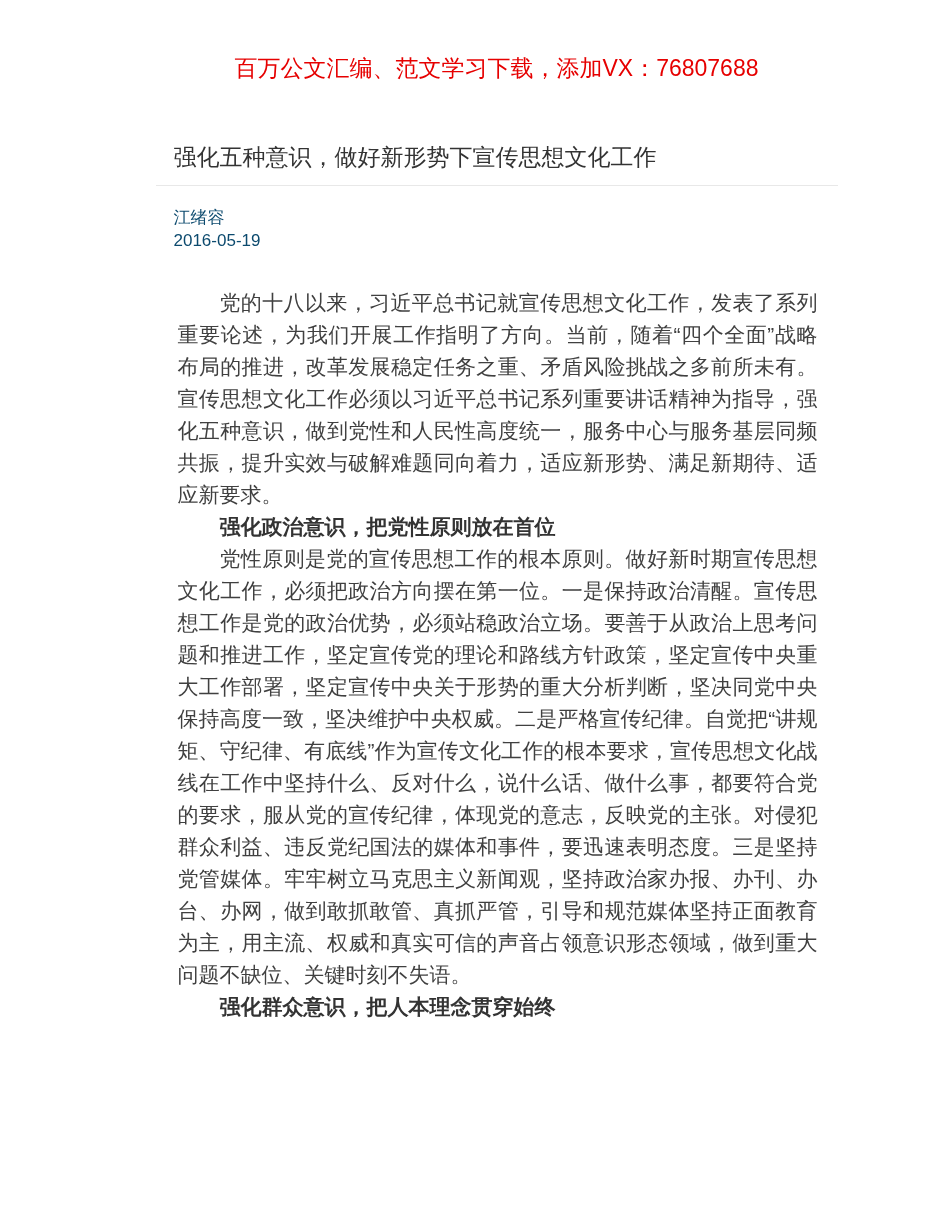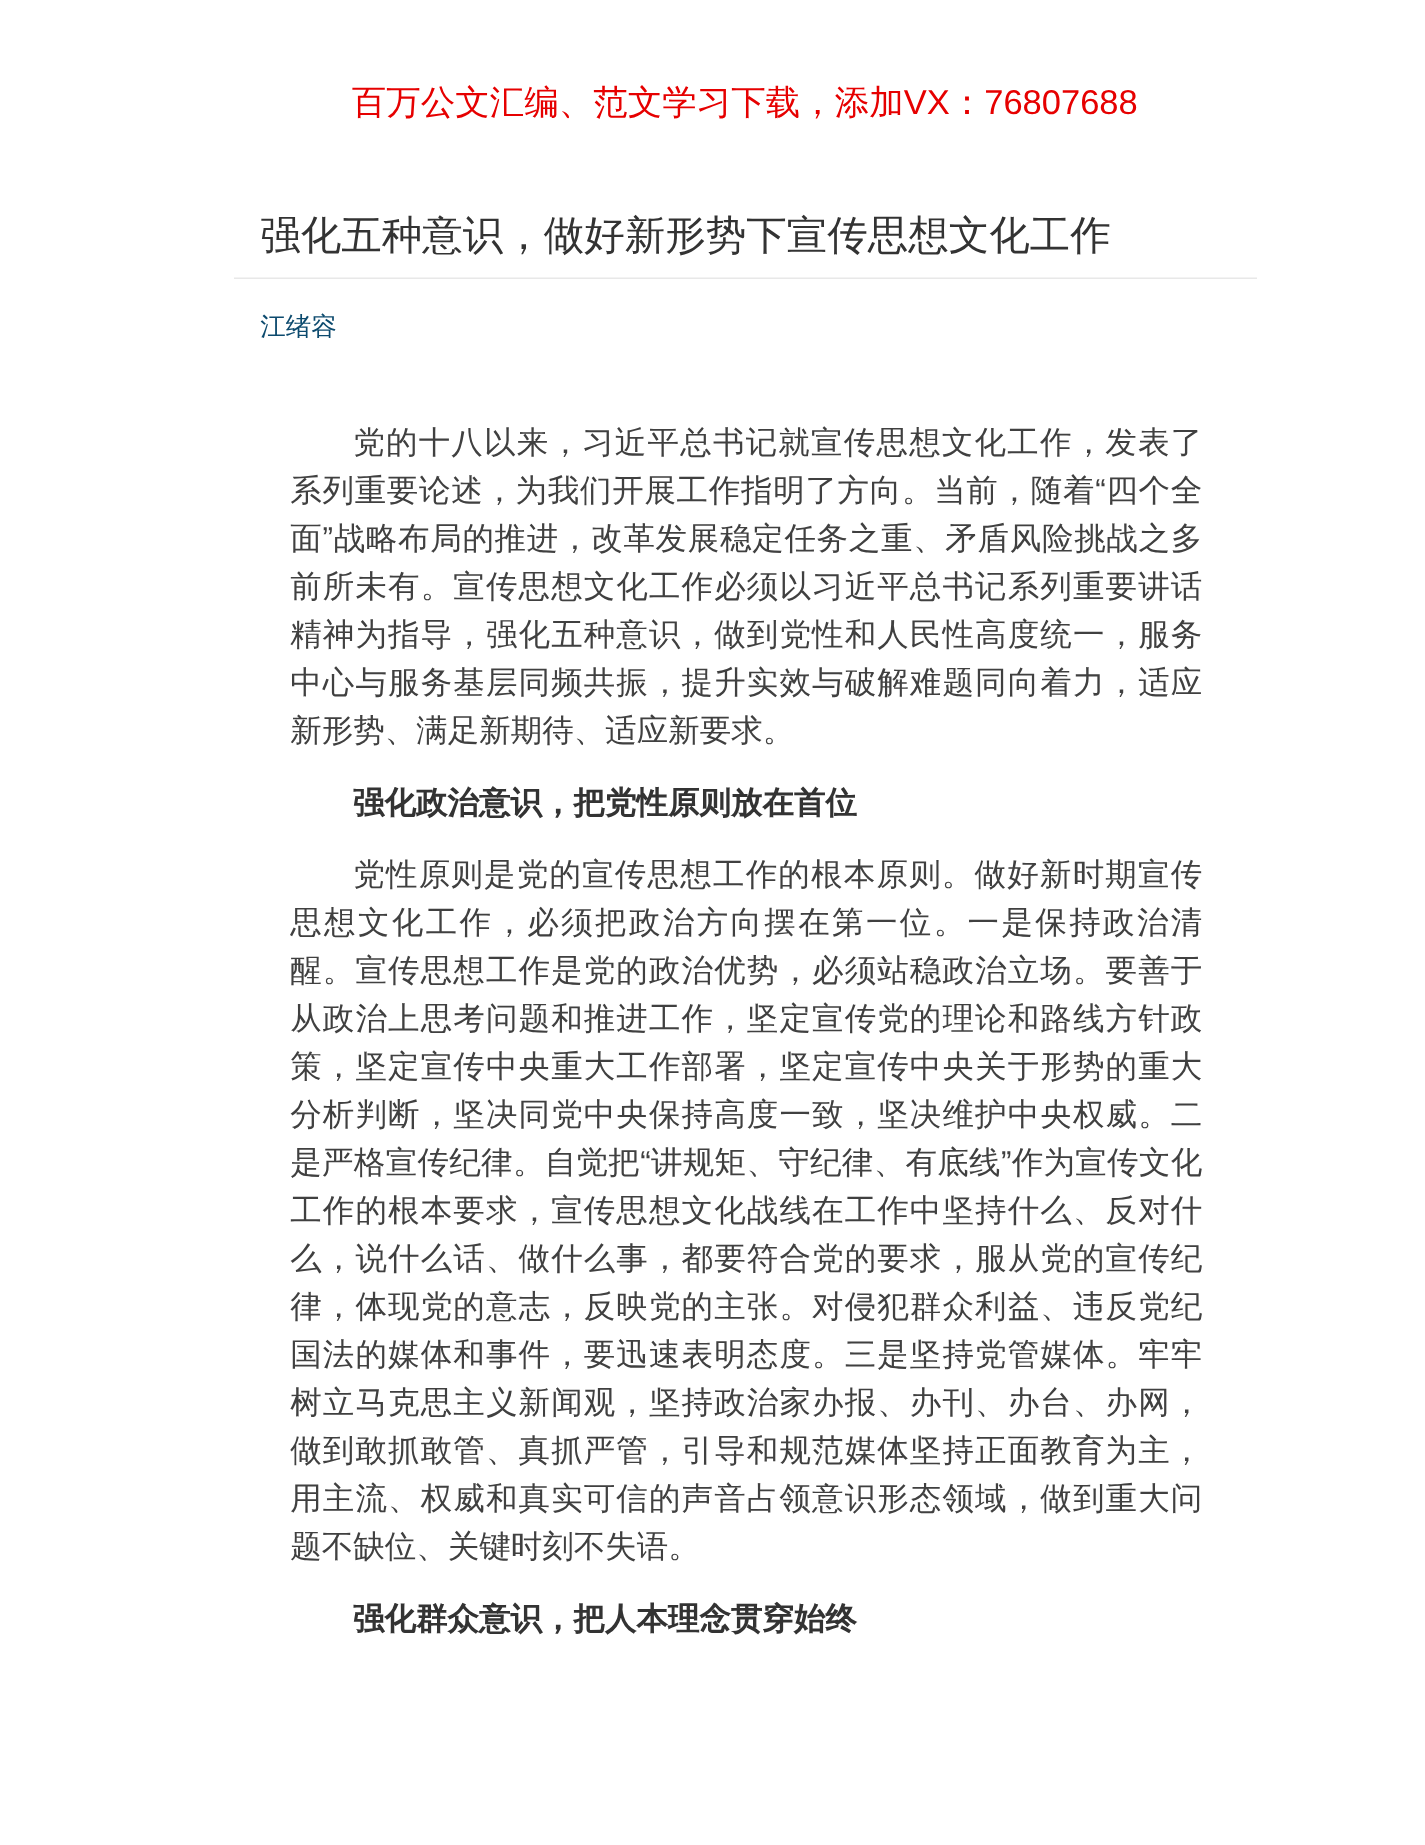--- a/index.html
+++ b/index.html
@@ -24,21 +24,21 @@
     line-height: 30px;
     color: #e60000;
   }
   .article {
     width: 682px;
     margin: 57px auto 0;
   }
   .title {
     margin: 0;
     padding: 0 18px;
-    font-size: 27px;
+    font-size: 23px;
     font-weight: 400;
     line-height: 34px;
     color: #333333;
   }
   .divider {
     border: none;
     border-top: 1px solid #e8e8e8;
     margin: 11px 0 0 0;
     height: 0;
   }
@@ -49,21 +49,21 @@
     color: #0c4a6e;
   }
   .content {
     padding: 35px 20px 0 22px;
     font-size: 21px;
     line-height: 32px;
     color: #404040;
     text-align: justify;
   }
   .content p {
-    margin: 16px;
+    margin: 0;
     text-indent: 2em;
   }
   .content p.heading {
     font-weight: bold;
     color: #333333;
   }
 </style>
 </head>
 <body>
 
@@ -72,20 +72,21 @@
   <div class="banner">百万公文汇编、范文学习下载，添加VX：76807688</div>
 
   <div class="article">
 
     <h1 class="title">强化五种意识，做好新形势下宣传思想文化工作</h1>
 
     <hr class="divider">
 
     <div class="meta">
       <div class="author">江绪容</div>
+      <div class="date">2016-05-19</div>
     </div>
 
     <div class="content">
       <p>党的十八以来，习近平总书记就宣传思想文化工作，发表了系列重要论述，为我们开展工作指明了方向。当前，随着“四个全面”战略布局的推进，改革发展稳定任务之重、矛盾风险挑战之多前所未有。宣传思想文化工作必须以习近平总书记系列重要讲话精神为指导，强化五种意识，做到党性和人民性高度统一，服务中心与服务基层同频共振，提升实效与破解难题同向着力，适应新形势、满足新期待、适应新要求。</p>
       <p class="heading">强化政治意识，把党性原则放在首位</p>
       <p>党性原则是党的宣传思想工作的根本原则。做好新时期宣传思想文化工作，必须把政治方向摆在第一位。一是保持政治清醒。宣传思想工作是党的政治优势，必须站稳政治立场。要善于从政治上思考问题和推进工作，坚定宣传党的理论和路线方针政策，坚定宣传中央重大工作部署，坚定宣传中央关于形势的重大分析判断，坚决同党中央保持高度一致，坚决维护中央权威。二是严格宣传纪律。自觉把“讲规矩、守纪律、有底线”作为宣传文化工作的根本要求，宣传思想文化战线在工作中坚持什么、反对什么，说什么话、做什么事，都要符合党的要求，服从党的宣传纪律，体现党的意志，反映党的主张。对侵犯群众利益、违反党纪国法的媒体和事件，要迅速表明态度。三是坚持党管媒体。牢牢树立马克思主义新闻观，坚持政治家办报、办刊、办台、办网，做到敢抓敢管、真抓严管，引导和规范媒体坚持正面教育为主，用主流、权威和真实可信的声音占领意识形态领域，做到重大问题不缺位、关键时刻不失语。</p>
       <p class="heading">强化群众意识，把人本理念贯穿始终</p>
     </div>
 
   </div>

